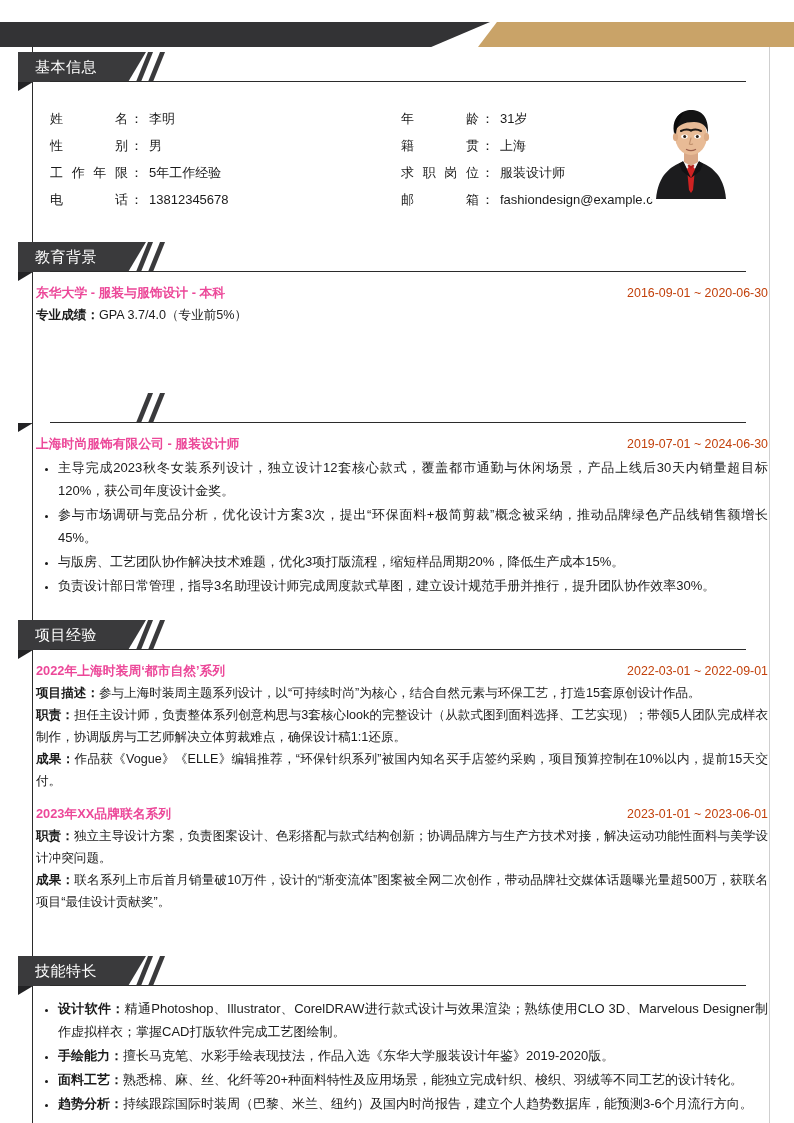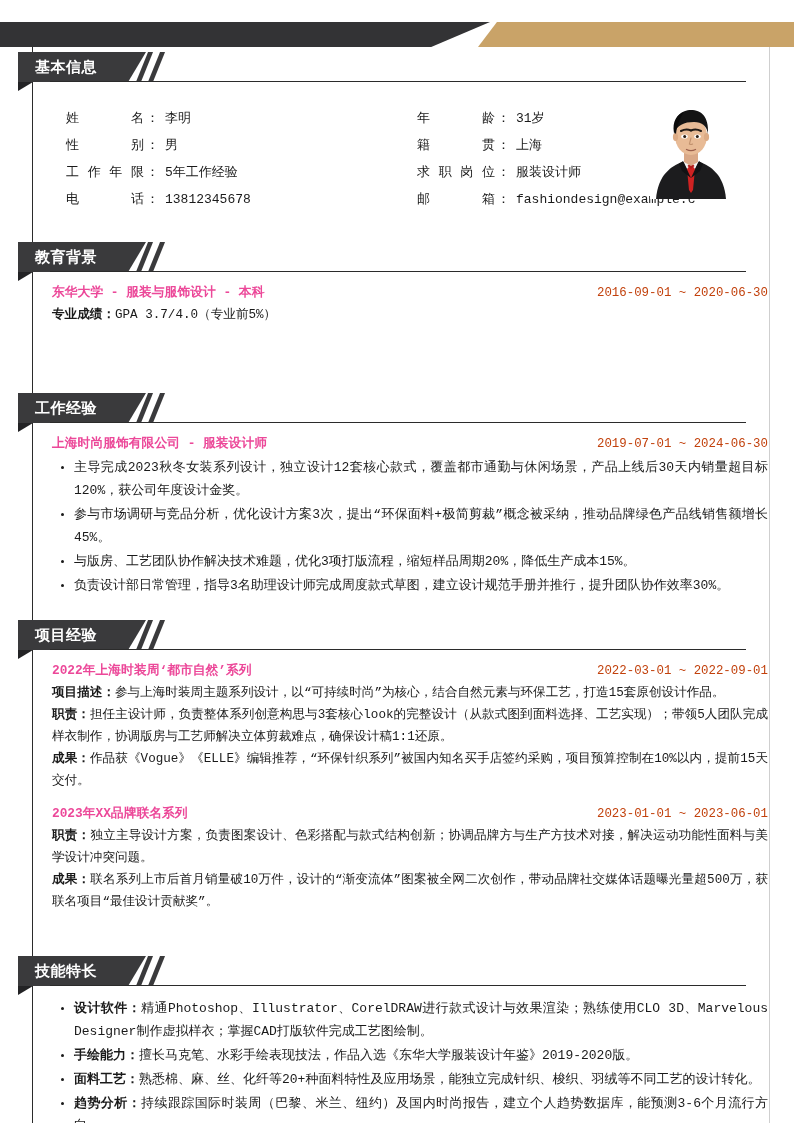--- a/index.html
+++ b/index.html
@@ -60,21 +60,21 @@
     height: 30px;
     background: #3a3a3c;
     padding: 0 0 0 17px;
     display: flex; align-items: center;
     clip-path: polygon(0 0, 100% 0, 86% 100%, 0 100%);
     min-width: 128px;
   }
   .sec-title {
     color: #ffffff;
     font-size: 15px;
-    font-weight: bold;
+    font-weight: normal;
     letter-spacing: 0.5px;
     white-space: nowrap;
     padding-right: 38px;
   }
   .sec-stripe {
     position: absolute;
     top: 0; height: 30px; width: 5px;
     background: #3a3a3c;
     transform: skewX(-22deg);
   }
@@ -87,24 +87,23 @@
   }
   .sec-rule {
     position: absolute;
     left: 32px; right: 24px;
     bottom: 0;
     height: 1.3px;
     background: #2b2b2b;
   }
 
   .sec-body {
-    padding: 10px 26px 0 52px;
+    padding: 10px 26px 0 36px;
     font-size: 12.6px;
     line-height: 1.72;
-    font-family: Liberation Mono, monospace;
   }
 
   
   .info-grid {
     position: relative;
     padding: 14px 0 0 0;
   }
   .info-row {
     display: flex;
     height: 27px;
@@ -304,23 +303,20 @@
       </div>
       <div class="kv-line">
         <span class="kv-key">专业成绩：</span><span>GPA 3.7/4.0（专业前5%）</span>
       </div>
     </div>
   </div>
 </div>
 
 <div class="section" style="top:393px;">
   <div class="sec-head">
-    <div class="sec-tab">
-      <span class="sec-title">工作经验</span>
-    </div>
     <div class="sec-stripe" style="left:124px;"></div>
     <div class="sec-stripe" style="left:136px;"></div>
     <div class="sec-fold"></div>
     <div class="sec-rule"></div>
   </div>
 
   <div class="sec-body">
     <div class="entry">
       <div class="entry-head">
         <span class="entry-title">上海时尚服饰有限公司 - 服装设计师</span>

